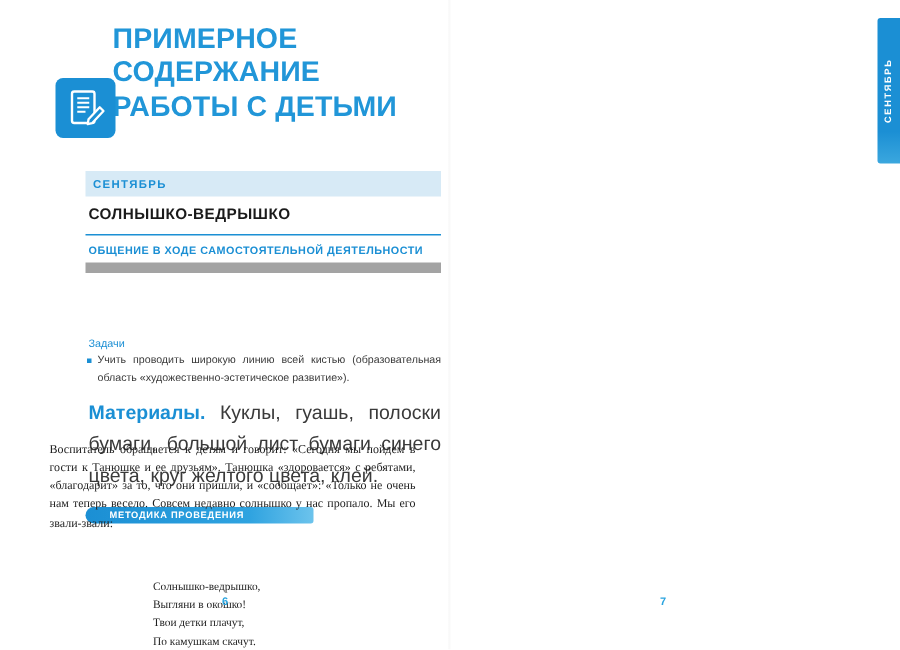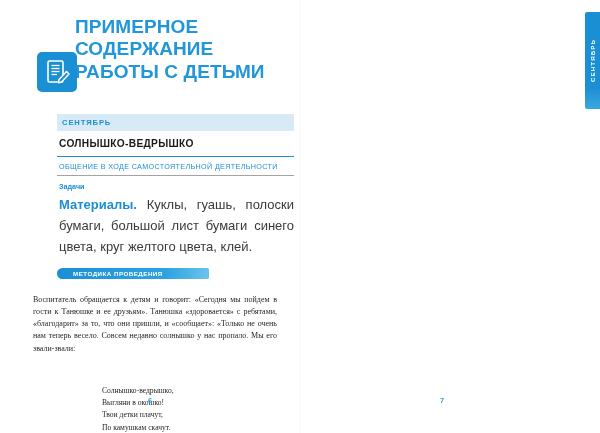--- a/index.html
+++ b/index.html
@@ -70,30 +70,31 @@
     font-weight: bold;
     letter-spacing: .3px;
     padding: 7px 0 6px 2px;
     border-bottom: 1px solid #1b8fd4;
     line-height: 1.2;
     white-space: pre-line;
   }
   .section-kind {
     color: #1b8fd4;
     font-size: 7.2px;
-    font-weight: normal;
+    font-weight: bold;
     letter-spacing: .35px;
     padding: 5px 0 4px 2px;
-    border-bottom: 1px solid #a3a3a3;
+    border-bottom: 7px solid #a3a3a3;
   }
   .tasks-label {
     color: #1b8fd4;
     font-size: 7.2px;
-    font-weight: bold;
+    font-weight: normal;
     padding: 6px 0 2px 2px;
+    margin-top: 36px;
   }
   .bullets { margin: 0; padding: 0; list-style: none; }
   .bullets li {
     position: relative;
     color: #3a3a3a;
     font-size: 7.1px;
     line-height: 1.62;
     text-align: justify;
     padding: 0 0 5px 8px;
   }
@@ -223,20 +224,21 @@
         <path d="M22 27.5 L29.5 19.5 L32 22 L24.5 30 L21.5 30.8 Z" fill="#1b8fd4" stroke="#ffffff" stroke-width="1.5" stroke-linejoin="round"></path>
       </svg>
     </div>
 
     <div class="content-left">
       <div class="month-band">СЕНТЯБРЬ</div>
       <div class="lesson-title">СОЛНЫШКО-ВЕДРЫШКО</div>
       <div class="section-kind">ОБЩЕНИЕ В ХОДЕ САМОСТОЯТЕЛЬНОЙ ДЕЯТЕЛЬНОСТИ</div>
       <div class="tasks-label">Задачи</div>
       <ul class="bullets">
+        <li>Учить проводить широкую линию всей кистью (образовательная область «художественно-эстетическое развитие»).</li>
       </ul>
       <div class="materials"><span class="mat-key">Материалы.</span><span> Куклы, гуашь, полоски бумаги, большой лист бумаги синего цвета, круг желтого цвета, клей.</span></div>
       <div class="method-badge">
         <span>МЕТОДИКА ПРОВЕДЕНИЯ</span>
       </div>
     </div>
 
     <div class="narrative-left body-serif">
       <p class="no-indent">Воспитатель обращается к детям и говорит: «Сегодня мы пойдем в гости к Танюшке и ее друзьям». Танюшка «здоровается» с ребятами, «благодарит» за то, что они пришли, и «сообщает»: «Только не очень нам теперь весело. Совсем недавно солнышко у нас пропало. Мы его звали-звали:</p>
       <div class="poem" style="white-space: pre-line; margin-top: 30px;">Солнышко-ведрышко,

